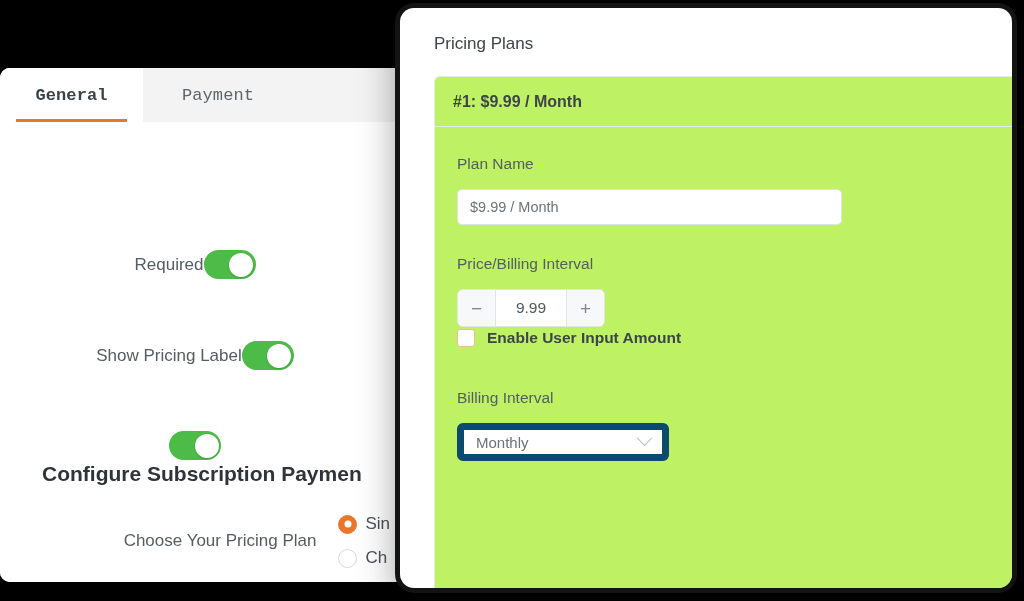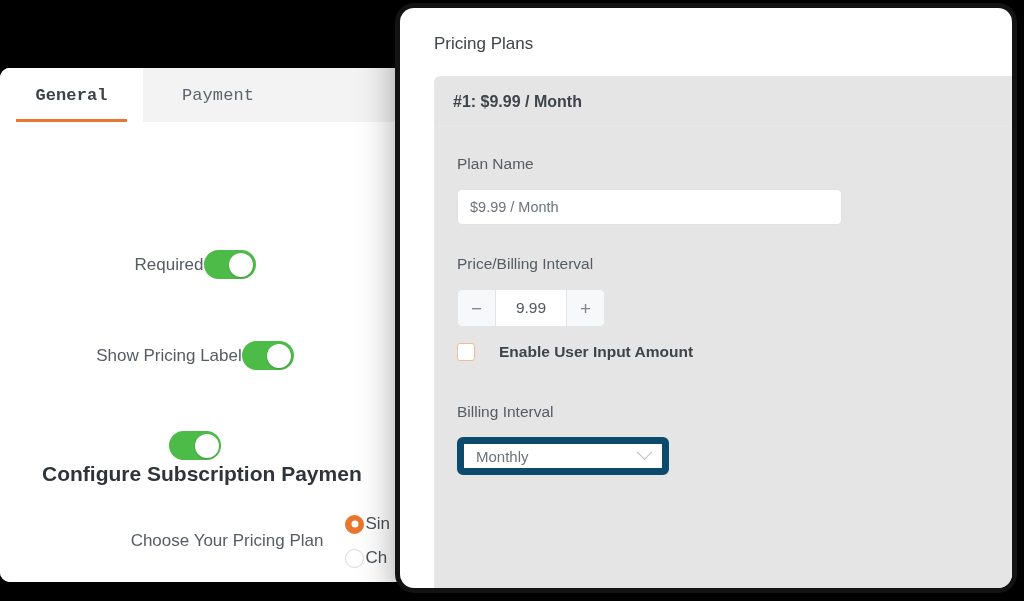--- a/index.html
+++ b/index.html
@@ -126,21 +126,21 @@
     position: absolute;
     left: 0;
     top: 392px;
     width: 390px;
     display: flex;
     align-items: center;
     justify-content: flex-end;
     gap: 22px;
   }
   .radio-group { display: flex; flex-direction: column; gap: 14px; }
-  .radio-opt { display: flex; align-items: center; gap: 1px; cursor: pointer; }
+  .radio-opt { display: flex; align-items: center; gap: 8px; cursor: pointer; }
   .radio {
     width: 19px; height: 19px; border-radius: 50%;
     border: 1.5px solid #d6d9dd;
     background: #ffffff;
     flex: none;
     position: relative;
   }
   .radio.checked {
     border-color: #e8762c;
     background: #e8762c;
@@ -180,21 +180,21 @@
     color: #3e444b;
     margin: 0 0 22px 34px;
   }
 
   .plan-card {
     margin-left: 34px;
     margin-right: 0;
     border: 1px solid #e6e8ea;
     border-right: none;
     border-radius: 6px 0 0 0;
-    background: #e5e5e5;
+    background: #bef264;
     min-height: 520px;
   }
   .plan-card-header {
     height: 50px;
     display: flex;
     align-items: center;
     padding-left: 18px;
     border-bottom: 1px solid #e6e8ea;
     font-size: 16px;
     font-weight: bold;
@@ -253,22 +253,22 @@
     align-items: center;
     justify-content: center;
     font-size: 15.5px;
     color: #51585f;
     background: #ffffff;
   }
 
   .checkbox-row {
     display: flex;
     align-items: center;
-    gap: 24px;
-    margin-top: 16px;
+    gap: 12px;
+    margin-top: 2px;
     cursor: pointer;
   }
   .checkbox {
     width: 18px; height: 18px;
     border: 1.5px solid #f0bb92;
     border-radius: 3px;
     background: #ffffff;
     flex: none;
   }
   .checkbox-label {

